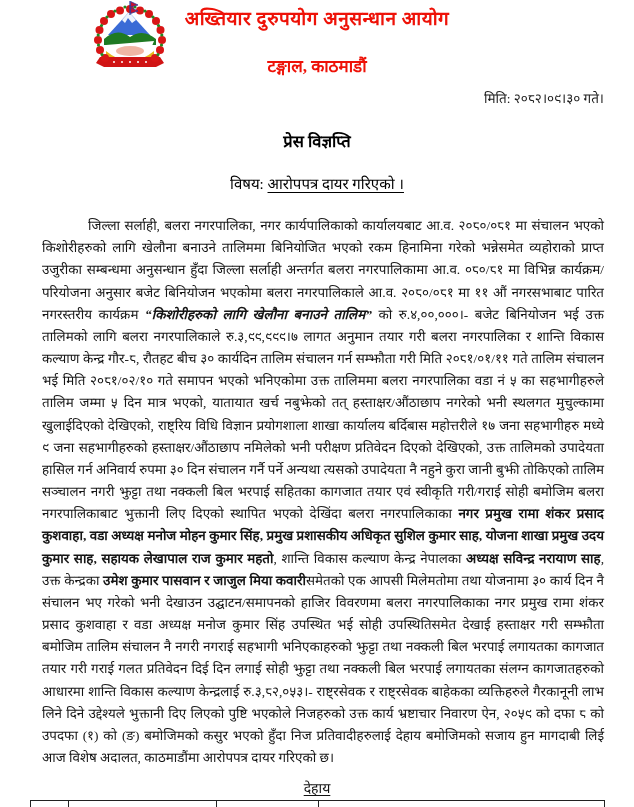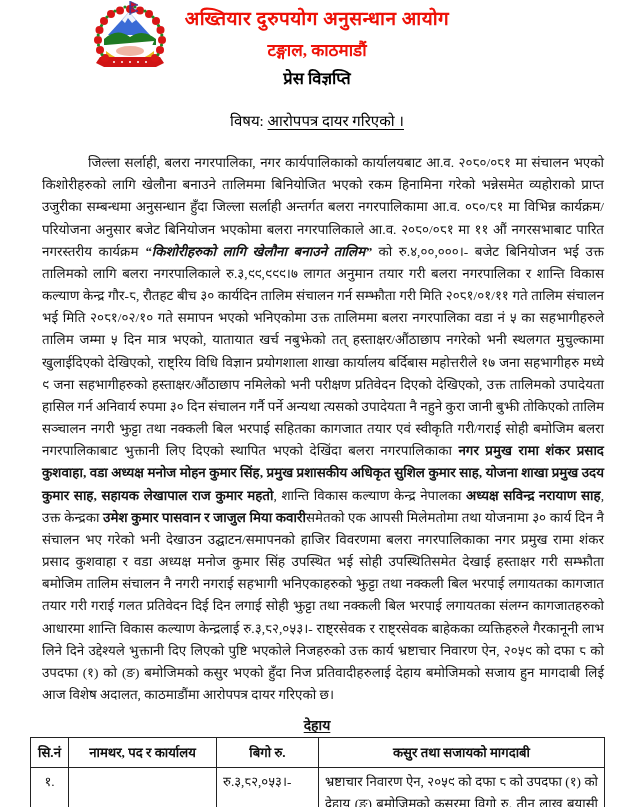--- a/index.html
+++ b/index.html
@@ -11,47 +11,47 @@
     font-family:"Liberation Serif","DejaVu Serif",serif;
     color:#111;
   }
   .emblem{position:absolute;left:84px;top:1px;width:92px;height:72px;}
   .org-name{
     margin-top:5px;text-align:center;
     font-size:19px;font-weight:bold;color:#ee1208;
     letter-spacing:.5px;
   }
   .org-location{
-    margin-top:7px;text-align:center;
+    margin-top:23px;text-align:center;
     font-size:17px;font-weight:bold;color:#ee1208;
   }
   .date-line{
     margin-top:12px;padding-right:30px;
     text-align:right;font-size:13.5px;color:#1a1a1a;
   }
   .press-title{
-    margin-top:5px;text-align:center;
+    margin-top:22px;text-align:center;
     font-size:16.5px;font-weight:bold;color:#000;
   }
   .subject-line{
     margin-top:21px;text-align:center;
     font-size:15px;font-weight:normal;color:#000;
   }
   .subject-underline{text-decoration:underline;text-underline-offset:3px;}
   .body-paragraph{
     margin:22px 30px 0 42px;
     text-align:justify;
     text-indent:46px;
     font-size:13.4px;
     line-height:1.655;
     color:#151515;
   }
   .table-caption{
     margin-top:9px;text-align:center;
-    font-size:14px;font-weight:bold;
+    font-size:14px;font-weight:normal;
     text-decoration:underline;text-underline-offset:2px;
   }
   table.detail{
     margin:3px 30px 0 30px;
     width:574px;
     border-collapse:collapse;
     table-layout:fixed;
     font-size:13.2px;
   }
   table.detail th, table.detail td{
@@ -140,20 +140,21 @@
         <rect x="45.4" y="0" width="1.2" height="14" fill="#2a3f9e"></rect>
         <path d="M46.6,0.5 L54,4 L46.6,6 Z" fill="#c8102e" stroke="#2a3f9e" stroke-width="0.8"></path>
         <path d="M46.6,6.5 L54,10 L46.6,12.5 Z" fill="#c8102e" stroke="#2a3f9e" stroke-width="0.8"></path>
       </g>
     </svg>
   </div>
 
   <div class="org-name">अख्तियार दुरुपयोग अनुसन्धान आयोग</div>
   <div class="org-location">टङ्गाल, काठमाडौं</div>
 
+  <div class="date-line">मिति: २०८२।०९।३० गते।</div>
 
   <div class="press-title">प्रेस विज्ञप्ति</div>
 
   <div class="subject-line">
     <span>विषय: </span><span class="subject-underline">आरोपपत्र दायर गरिएको ।</span>
   </div>
 
   <div class="body-paragraph"><span>जिल्ला सर्लाही, बलरा नगरपालिका, नगर कार्यपालिकाको कार्यालयबाट आ.व. २०८०/०८१ मा संचालन भएको किशोरीहरुको लागि खेलौना बनाउने तालिममा बिनियोजित भएको रकम हिनामिना गरेको भन्नेसमेत व्यहोराको प्राप्त उजुरीका सम्बन्धमा अनुसन्धान हुँदा जिल्ला सर्लाही अन्तर्गत बलरा नगरपालिकामा आ.व. ०८०/८१ मा विभिन्न कार्यक्रम/परियोजना अनुसार बजेट बिनियोजन भएकोमा बलरा नगरपालिकाले आ.व. २०८०/०८१ मा ११ औं नगरसभाबाट पारित नगरस्तरीय कार्यक्रम </span><span style="font-weight: bold; font-style: italic;">“किशोरीहरुको लागि खेलौना बनाउने तालिम”</span><span> को रु.४,००,०००।- बजेट बिनियोजन भई उक्त तालिमको लागि बलरा नगरपालिकाले रु.३,९९,९९९।७ लागत अनुमान तयार गरी बलरा नगरपालिका र शान्ति विकास कल्याण केन्द्र गौर-८, रौतहट बीच ३० कार्यदिन तालिम संचालन गर्न सम्झौता गरी मिति २०८१/०१/११ गते तालिम संचालन भई मिति २०८१/०२/१० गते समापन भएको भनिएकोमा उक्त तालिममा बलरा नगरपालिका वडा नं ५ का सहभागीहरुले तालिम जम्मा ५ दिन मात्र भएको, यातायात खर्च नबुझेको तत् हस्ताक्षर/औंठाछाप नगरेको भनी स्थलगत मुचुल्कामा खुलाईदिएको देखिएको, राष्ट्रिय विधि विज्ञान प्रयोगशाला शाखा कार्यालय बर्दिबास महोत्तरीले १७ जना सहभागीहरु मध्ये ९ जना सहभागीहरुको हस्ताक्षर/औंठाछाप नमिलेको भनी परीक्षण प्रतिवेदन दिएको देखिएको, उक्त तालिमको उपादेयता हासिल गर्न अनिवार्य रुपमा ३० दिन संचालन गर्नै पर्ने अन्यथा त्यसको उपादेयता नै नहुने कुरा जानी बुझी तोकिएको तालिम सञ्चालन नगरी झुट्टा तथा नक्कली बिल भरपाई सहितका कागजात तयार एवं स्वीकृति गरी/गराई सोही बमोजिम बलरा नगरपालिकाबाट भुक्तानी लिए दिएको स्थापित भएको देखिंदा बलरा नगरपालिकाका </span><span style="font-weight: bold;">नगर प्रमुख रामा शंकर प्रसाद कुशवाहा, वडा अध्यक्ष मनोज मोहन कुमार सिंह, प्रमुख प्रशासकीय अधिकृत सुशिल कुमार साह, योजना शाखा प्रमुख उदय कुमार साह, सहायक लेखापाल राज कुमार महतो</span><span>, शान्ति विकास कल्याण केन्द्र नेपालका </span><span style="font-weight: bold;">अध्यक्ष सविन्द्र नरायाण साह</span><span>, उक्त केन्द्रका </span><span style="font-weight: bold;">उमेश कुमार पासवान र जाजुल मिया कवारी</span><span>समेतको एक आपसी मिलेमतोमा तथा योजनामा ३० कार्य दिन नै संचालन भए गरेको भनी देखाउन उद्घाटन/समापनको हाजिर विवरणमा बलरा नगरपालिकाका नगर प्रमुख रामा शंकर प्रसाद कुशवाहा र वडा अध्यक्ष मनोज कुमार सिंह उपस्थित भई सोही उपस्थितिसमेत देखाई हस्ताक्षर गरी सम्झौता बमोजिम तालिम संचालन नै नगरी नगराई सहभागी भनिएकाहरुको झुट्टा तथा नक्कली बिल भरपाई लगायतका कागजात तयार गरी गराई गलत प्रतिवेदन दिई दिन लगाई सोही झुट्टा तथा नक्कली बिल भरपाई लगायतका संलग्न कागजातहरुको आधारमा शान्ति विकास कल्याण केन्द्रलाई रु.३,८२,०५३।- राष्ट्रसेवक र राष्ट्रसेवक बाहेकका व्यक्तिहरुले गैरकानूनी लाभ लिने दिने उद्देश्यले भुक्तानी दिए लिएको पुष्टि भएकोले निजहरुको उक्त कार्य भ्रष्टाचार निवारण ऐन, २०५९ को दफा ८ को उपदफा (१) को (ङ) बमोजिमको कसुर भएको हुँदा निज प्रतिवादीहरुलाई देहाय बमोजिमको सजाय हुन मागदाबी लिई आज विशेष अदालत, काठमाडौंमा आरोपपत्र दायर गरिएको छ।</span></div>
 
   <div class="table-caption">देहाय</div>

